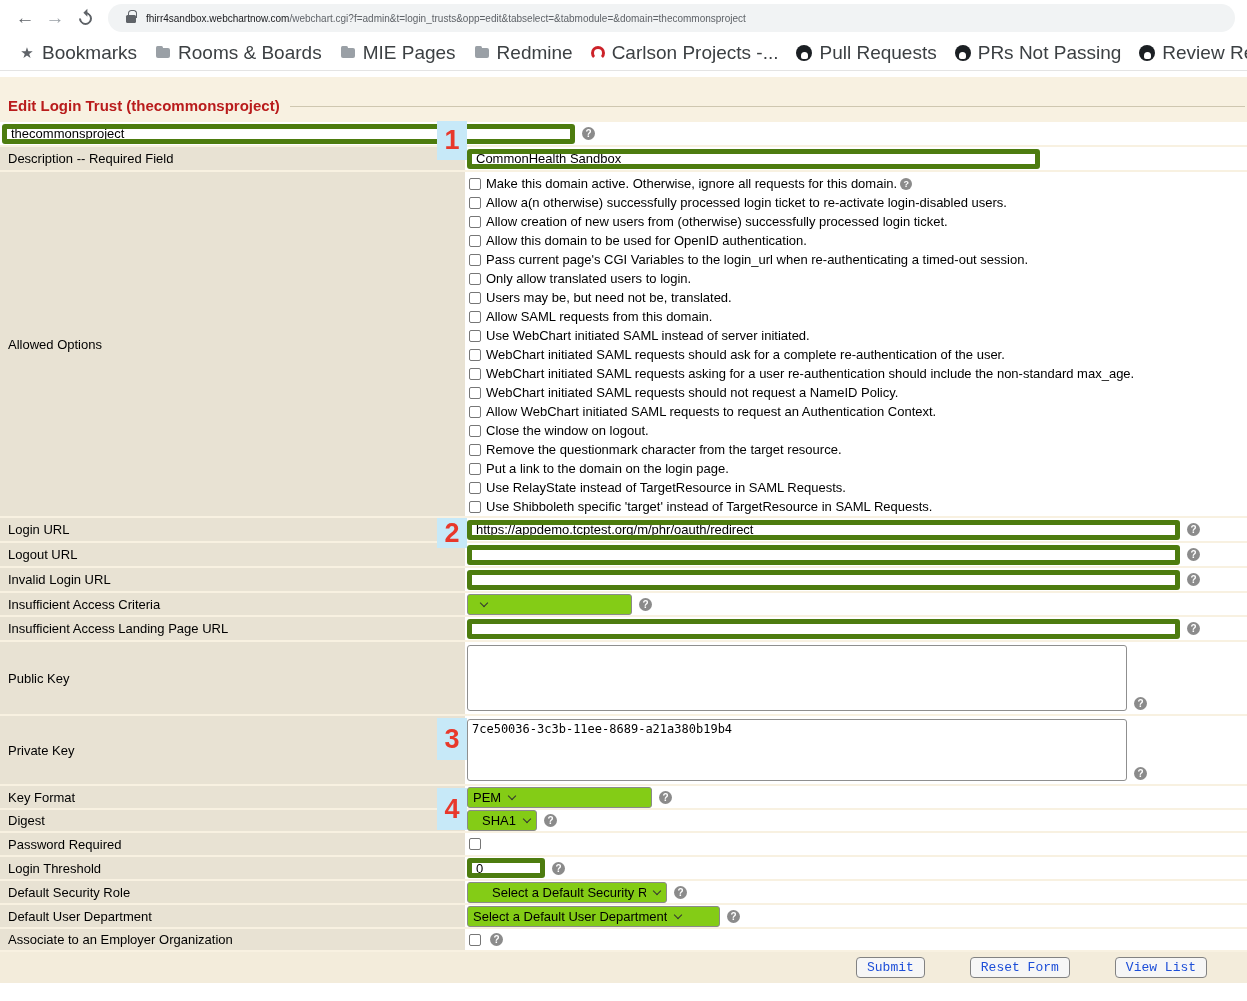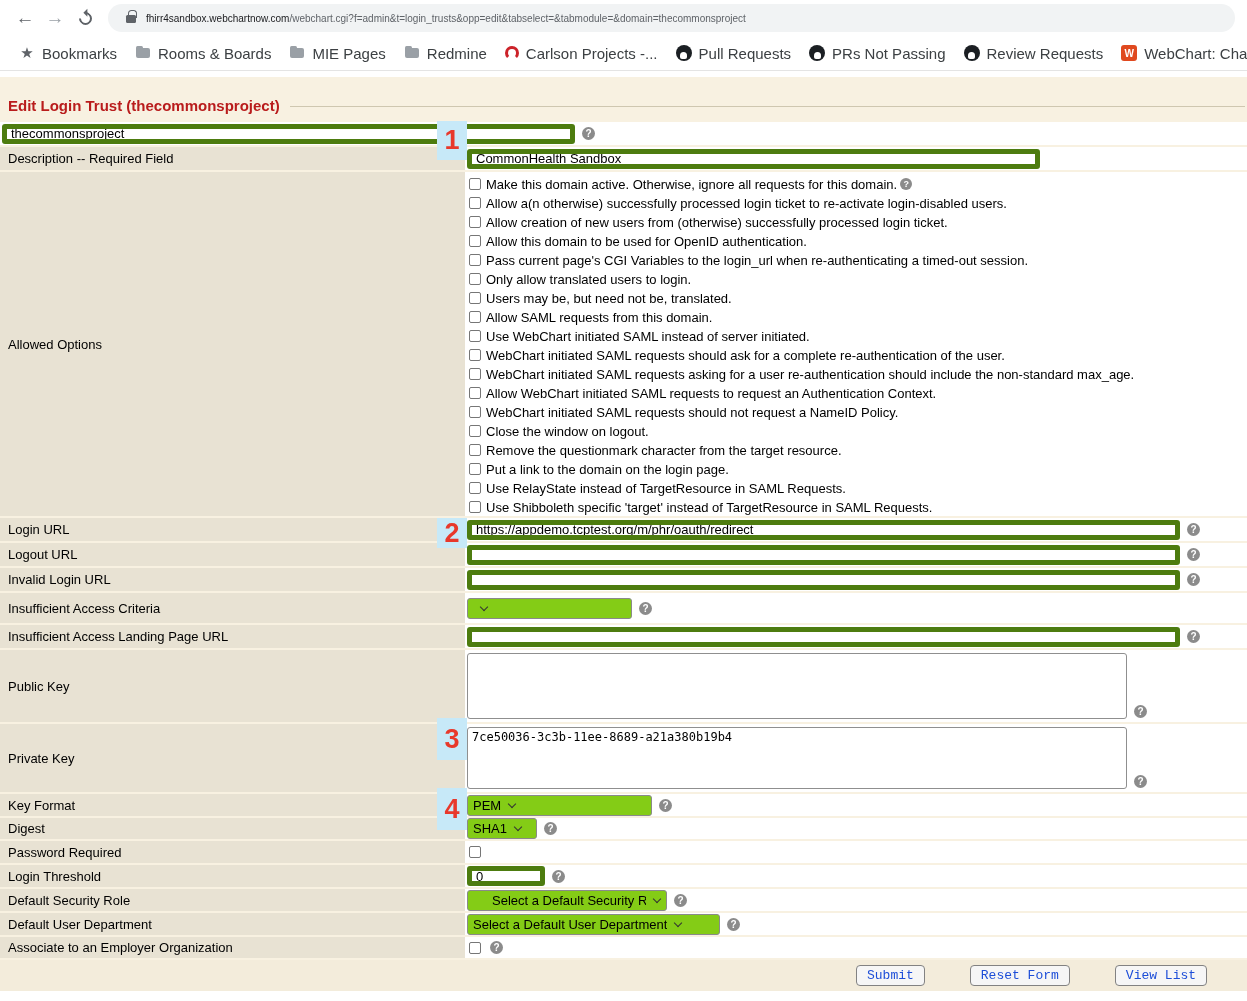--- a/index.html
+++ b/index.html
@@ -16,21 +16,21 @@
   .omnibox { flex:1; height:28px; margin:0 12px 0 8px; background:#f1f3f4; border-radius:14px; display:flex; align-items:center; padding:0 14px; overflow:hidden; }
   .lock { width:10px; height:8px; background:#5f6368; border-radius:1.5px; position:relative; margin:2px 10px 0 4px; flex:0 0 auto; }
   .lock::before { content:""; position:absolute; top:-5px; left:1.5px; width:7px; height:7px; border:1.5px solid #5f6368; border-bottom:none; border-radius:3.5px 3.5px 0 0; }
   .url { font-size:10px; white-space:nowrap; overflow:hidden; }
   .url-domain { color:#202124; }
   .url-path { color:#5f6368; }
 
   
   .bmbar { height:35px; background:#fff; border-bottom:1px solid #e4e4e4; display:flex; align-items:center; padding-left:10px; overflow:hidden; white-space:nowrap; }
   .bm { display:inline-flex; align-items:center; padding:0 9px; height:26px; border-radius:13px; cursor:pointer; flex:0 0 auto; }
-  .bm-label { font-size:15px; color:#3c4043; margin-left:7px; }
+  .bm-label { font-size:19px; color:#3c4043; margin-left:7px; }
   .bi { display:inline-flex; align-items:center; justify-content:center; width:16px; height:16px; flex:0 0 auto; }
   .bi-star { color:#5f6368; font-size:15px; line-height:16px; }
   .bi-folder { position:relative; }
   .bi-folder::before { content:""; position:absolute; top:1px; left:1px; width:7px; height:4px; background:#9aa0a6; border-radius:1.5px 1.5px 0 0; }
   .bi-folder::after { content:""; position:absolute; top:3px; left:1px; width:14px; height:10px; background:#9aa0a6; border-radius:2px; }
   .bi-github { background:#1b1f23; border-radius:50%; position:relative; }
   .bi-github::after { content:""; position:absolute; bottom:2px; left:4.5px; width:7px; height:7px; background:#fff; border-radius:3.5px 3.5px 2px 2px; }
   .bi-carlson { width:14px; height:14px; border:3px solid #cc2229; border-radius:50%; border-bottom-color:transparent; }
   .bi-webchart { background:#e0491f; border-radius:3px; color:#fff; font-size:10px; font-weight:bold; }
   .bi-chatgpt { background:#6aa18f; border-radius:50%; color:#fff; font-size:15px; font-weight:bold; line-height:20px; }
@@ -39,36 +39,36 @@
   .page { background:#fff; }
   .sheet { margin-top:6px; background:#f8f1e1; position:relative; height:906px; }
   .legend { display:flex; align-items:center; padding:13px 0 0 8px; height:43px; }
   .legend-text { color:#b91c1c; font-size:15px; font-weight:bold; white-space:nowrap; }
   .legend-line { flex:1; height:1px; background:#cfc7b0; margin:2px 2px 0 10px; }
 
   
   .row { display:flex; margin-top:2px; }
   .lbl { width:465px; background:#e8e2d3; display:flex; align-items:center; padding-left:8px; font-size:13px; color:#000; flex:0 0 auto; }
   .val { flex:1; background:#fff; display:flex; align-items:center; padding-left:2px; min-width:0; }
-  .val.top { align-items:center; padding-top:0; }
+  .val.top { align-items:flex-end; padding-top:0; }
   .val.endalign { align-items:flex-end; padding-bottom:3px; }
   .ti { height:20px; border:5px solid #4d7c0f; border-radius:3px; font-size:13px; font-family:"Liberation Sans",sans-serif; padding:0 4px; background:#fff; }
   .w573 { width:573px; } .w713 { width:713px; } .w78 { width:78px; }
   textarea.ta { width:660px; border:1px solid #8f8f8f; border-radius:3px; resize:none; font-size:13px; font-family:"Liberation Sans",sans-serif; padding:2px 4px; background:#fff; }
   textarea.mono { font-family:"DejaVu Sans Mono", monospace; font-size:12px; }
   .help { display:inline-flex; align-items:center; justify-content:center; width:13px; height:13px; border-radius:50%; background:#8b8b8b; color:#fff; font-size:10px; font-weight:bold; margin-left:7px; flex:0 0 auto; cursor:pointer; }
   .help::after { content:"?"; }
   .cb { display:inline-block; width:12px; height:12px; border:1px solid #767676; border-radius:2px; background:#fff; margin-right:5px; flex:0 0 auto; cursor:pointer; }
   .optlist { display:block; padding:3px 0 0 2px; }
   .opt { display:flex; align-items:center; height:19px; font-size:13px; }
   .opt .help { margin-left:3px; width:12px; height:12px; font-size:9px; }
   .sel { height:21px; border:1px solid #8a8a8a; border-radius:3px; background:#84cc16; display:inline-flex; align-items:center; padding:0 6px 0 5px; font-size:13px; cursor:pointer; flex:0 0 auto; }
   .sel .chev { margin-left:auto; width:6px; height:6px; border-right:1.5px solid #333; border-bottom:1.5px solid #333; transform:rotate(45deg); margin-top:-3px; margin-left:8px; flex:0 0 auto; }
   .sel span:first-child { white-space:nowrap; overflow:hidden; }
-  .w165{width:165px;} .w185{width:185px;} .w70{width:70px;} .w200{width:200px;padding-left:24px;} .w253{width:253px;}
+  .w165{width:165px;} .w185{width:185px;} .w70{width:70px;justify-content:flex-end;} .w200{width:200px;padding-left:24px;} .w253{width:253px;}
 
   
   .btnrow { margin-top:2px; background:#f3ecdb; height:31px; display:flex; align-items:center; padding-left:818px; }
   .btn { height:21px; border:1px solid #828282; border-radius:4px; background:#f6f6f6; font-size:13px; font-family:Liberation Mono, monospace; padding:0 10px; margin-right:7px; cursor:pointer; color:#1d4ed8;margin-left:38px; }
 
   
   .ann { position:absolute; left:437px; width:30px; background:#c7e9f8; display:flex; align-items:center; justify-content:center; color:#e8382b; font-weight:bold; font-size:27px; z-index:5; }
 </style>
 </head>
 <body>
@@ -197,28 +197,28 @@
             <div class="opt">
                 <span class="cb"></span>
                 <span>WebChart initiated SAML requests should ask for a complete re-authentication of the user.</span>
               </div>
             <div class="opt">
                 <span class="cb"></span>
                 <span>WebChart initiated SAML requests asking for a user re-authentication should include the non-standard max_age.</span>
               </div>
             <div class="opt">
                 <span class="cb"></span>
+                <span>WebChart initiated SAML requests should not request a NameID Policy.</span>
+              </div>
+            <div class="opt">
+                <span class="cb"></span>
                 <span>Allow WebChart initiated SAML requests to request an Authentication Context.</span>
               </div>
             <div class="opt">
                 <span class="cb"></span>
-                <span>WebChart initiated SAML requests should not request a NameID Policy.</span>
-              </div>
-            <div class="opt">
-                <span class="cb"></span>
                 <span>Close the window on logout.</span>
               </div>
             <div class="opt">
                 <span class="cb"></span>
                 <span>Remove the questionmark character from the target resource.</span>
               </div>
             <div class="opt">
                 <span class="cb"></span>
                 <span>Put a link to the domain on the login page.</span>
               </div>
@@ -251,21 +251,21 @@
       </div>
 
       <div class="row" style="height:23px">
         <div class="lbl">Invalid Login URL</div>
         <div class="val">
           <input class="ti w713" value="" style="">
           <span class="help"></span>
         </div>
       </div>
 
-      <div class="row" style="height:30px">
+      <div class="row" style="height:22px">
         <div class="lbl">Insufficient Access Criteria</div>
         <div class="val">
           <div class="sel w165">
               <span></span>
               <span class="chev"></span>
             </div>
           <span class="help"></span>
         </div>
       </div>
 

